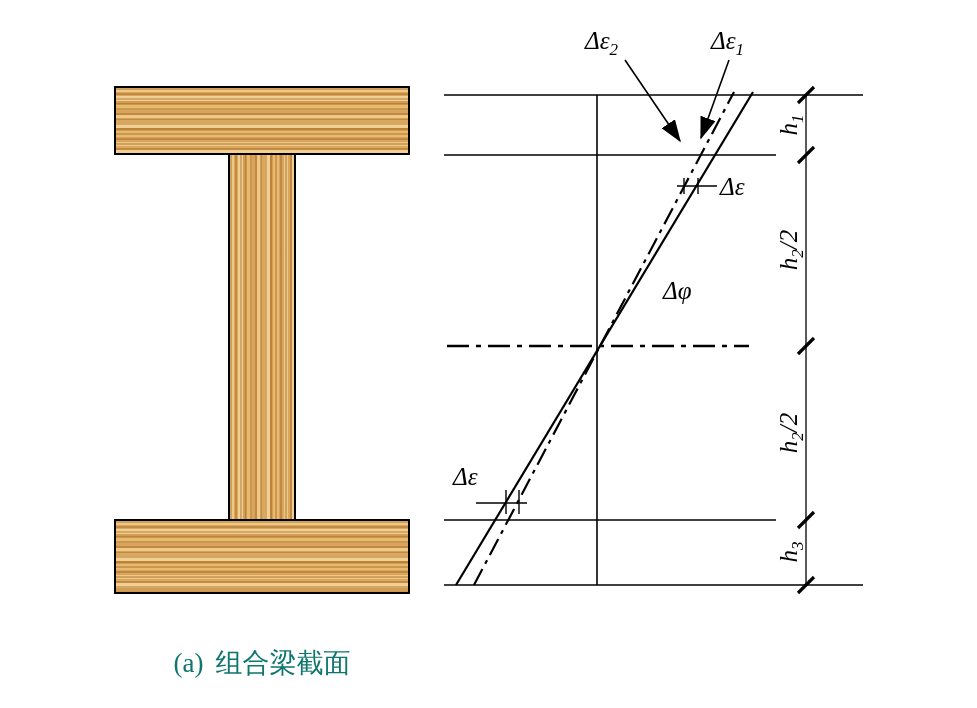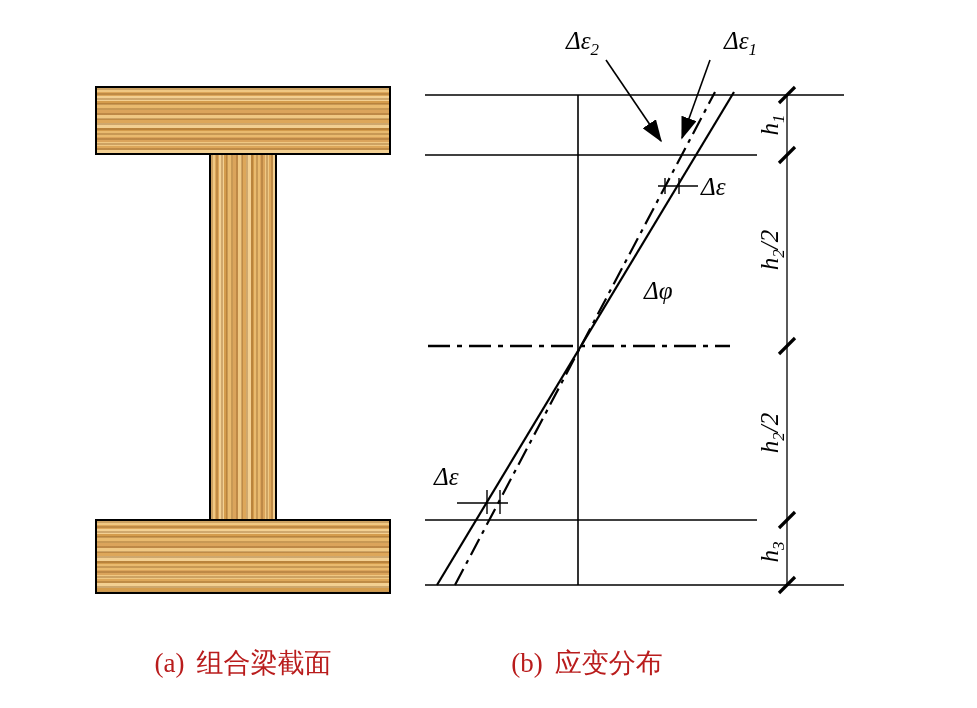--- a/index.html
+++ b/index.html
@@ -1,18 +1,18 @@
 <!DOCTYPE html>
 <html style="--page-bg: #ffffff; --line: #000000; --wood-light: #f0c883; --wood-mid: #dda75a; --wood-pale: #f3d092; --wood-dark: #d49c4c;"><head>
 <meta charset="utf-8">
 <style>
   html,body{margin:0;padding:0;background:#fff;}
   .stage{
     position:relative;width:844px;height:708px;background:var(--page-bg,#ffffff);
-    overflow:hidden;font-family:"Liberation Serif", serif;
+    overflow:hidden;font-family:"Liberation Serif", serif;margin-left:19px;
   }
   
   .beam-part{position:absolute;box-sizing:border-box;border:2.5px solid #000;}
   .grain-h{
     background:
       repeating-linear-gradient(to bottom,
         rgba(122,74,24,.30) 0 1.6px, rgba(122,74,24,0) 1.6px 5px),
       repeating-linear-gradient(to bottom,
         var(--wood-light,#f0c883) 0 4px, var(--wood-mid,#dda75a) 4px 8px,
         var(--wood-pale,#f3d092) 8px 13px, var(--wood-dark,#d49c4c) 13px 16px,
@@ -38,33 +38,33 @@
   .lbl{
     position:absolute;font-style:italic;font-size:25px;color:#000;
     white-space:nowrap;line-height:1;font-family:"Liberation Serif", serif;
   }
   .lbl sub{font-size:17px;line-height:0;}
   .rot{
     width:100px;height:26px;display:flex;align-items:center;justify-content:center;
     transform:rotate(-90deg);
   }
   .lbl-eps2{left:566px;top:28px;}
-  .lbl-eps1{left:724px;top:28px;}
+  .lbl-eps1{left:692px;top:28px;}
   .lbl-eps-top{left:701px;top:174px;}
   .lbl-phi{left:644px;top:278px;}
   .lbl-eps-bottom{left:434px;top:464px;}
   .lbl-h1{left:719px;top:112px;}
   .lbl-h2a{left:719px;top:237px;}
   .lbl-h2b{left:719px;top:420px;}
   .lbl-h3{left:719px;top:539px;}
   .lbl-h{left:871px;top:327px;}
 
   
   .caption{
-    position:absolute;top:645px;font-size:27px;color:#b91c1c;text-align:center;
+    position:absolute;top:645px;font-size:27px;color:#0f766e;text-align:center;
     font-family:"Liberation Serif", serif;
   }
   .caption .cjk{margin-left:12px;}
   .caption-a{left:95px;width:296px;}
   .caption-b{left:427px;width:320px;}
 </style>
 </head>
 <body>
 
 <div class="stage">
@@ -140,15 +140,14 @@
       <span><span>h</span><sub>2</sub><span>/2</span></span>
     </div>
   <div class="lbl rot lbl-h3">
       <span><span>h</span><sub>3</sub><span></span></span>
     </div>
   <div class="lbl rot lbl-h">
       <span><span>h</span><sub></sub><span></span></span>
     </div>
 
   <div class="caption caption-a"><span>(a)</span><span class="cjk">组合梁截面</span></div>
-  <div class="caption caption-b"><span>(b)</span><span class="cjk">应变分布</span></div>
 
 </div>
 
 </body></html>

